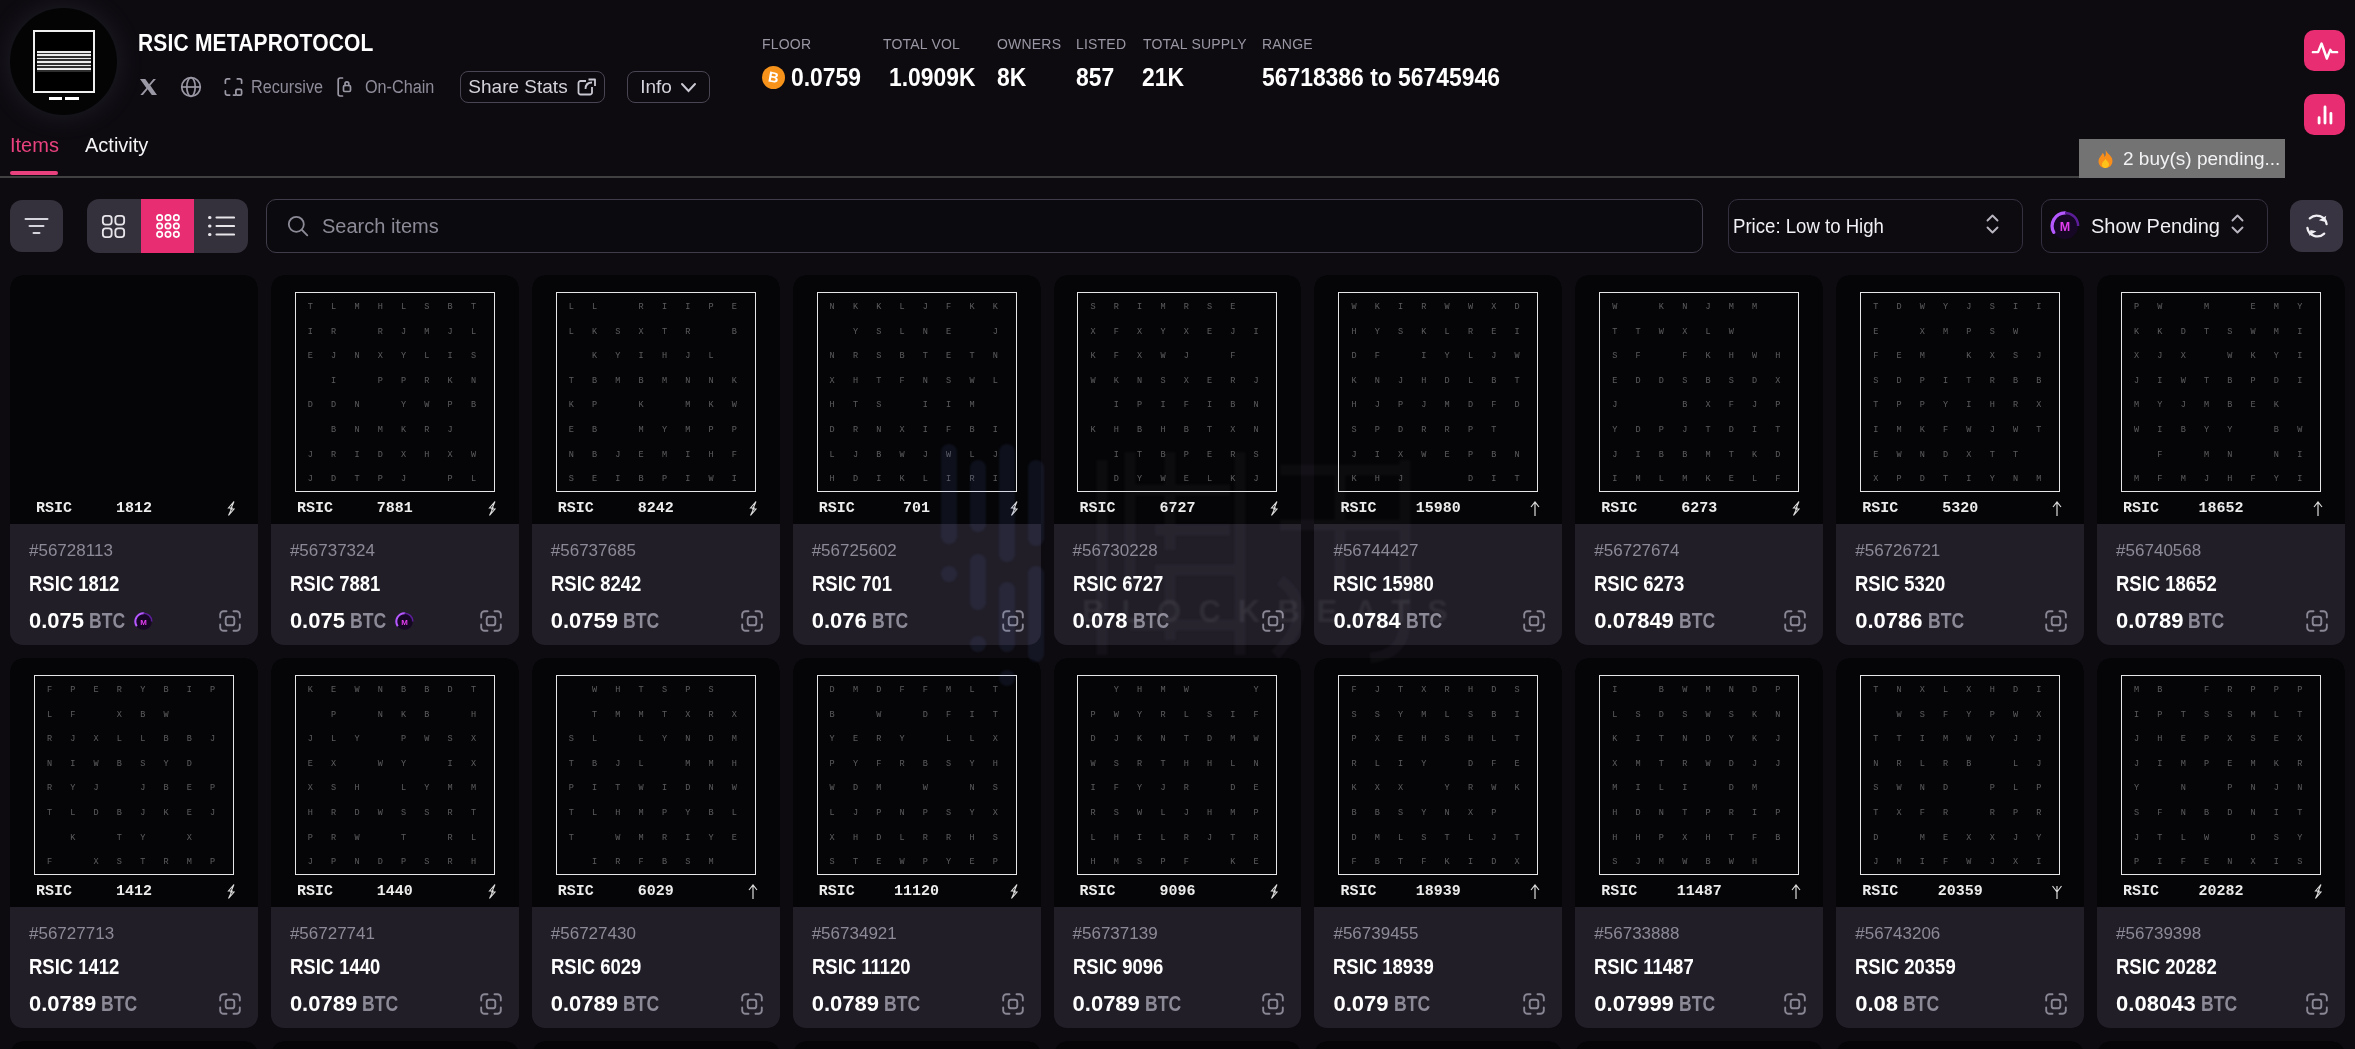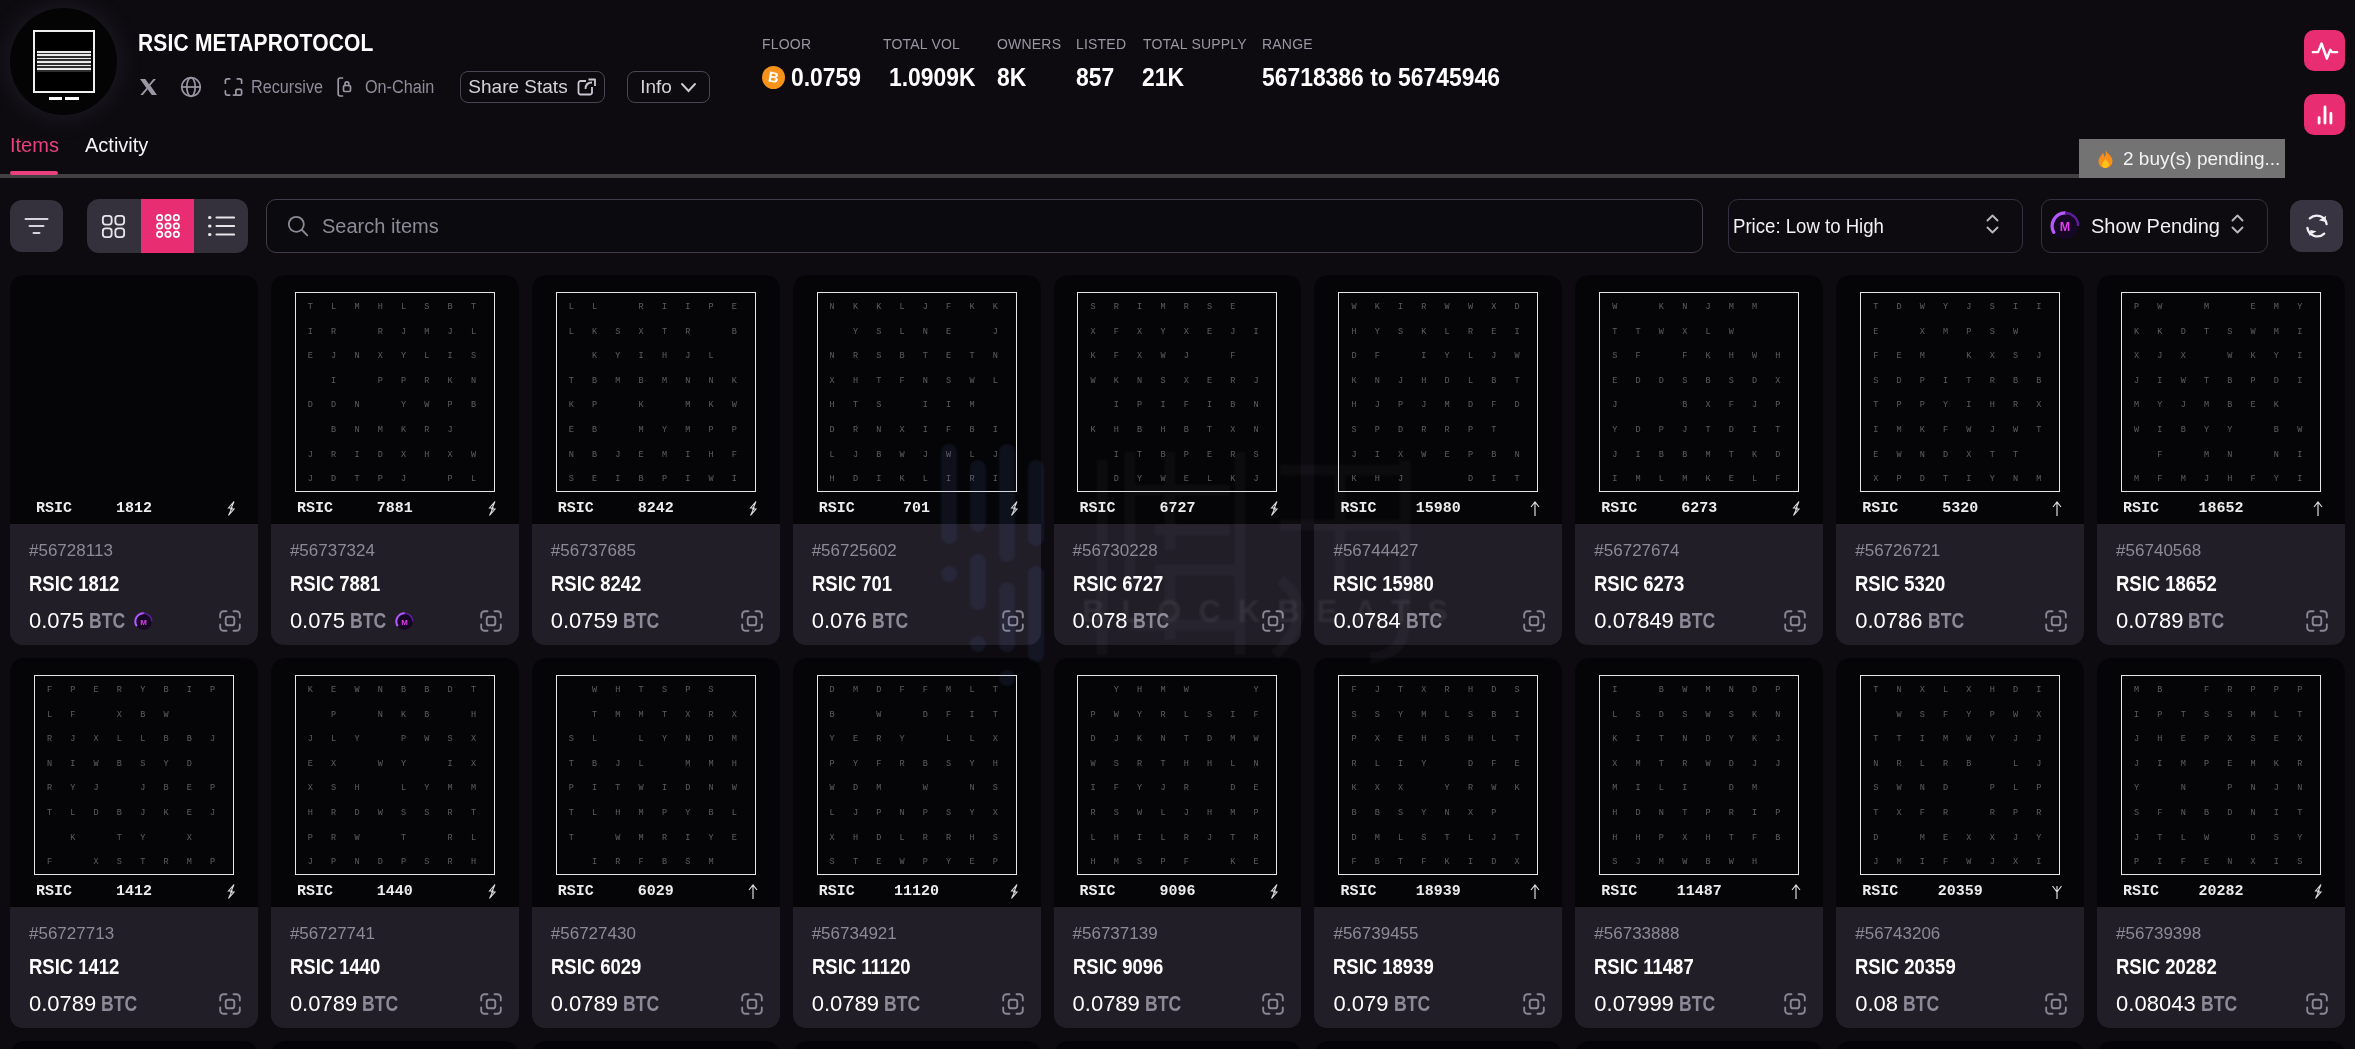--- a/index.html
+++ b/index.html
@@ -1,17 +1,17 @@
 <!DOCTYPE html>
 <html><head><meta charset="utf-8">
 <style>
 *{margin:0;padding:0;box-sizing:border-box;}
 html,body{width:2355px;height:1049px;overflow:hidden;}
 body{background:#0d0b10;font-family:"Liberation Sans",sans-serif;position:relative;}
-.hdr{position:absolute;left:0;top:0;width:2153px;height:178px;border-bottom:4px solid #404040;}
+.hdr{position:absolute;left:0;top:0;width:2153px;height:178px;border-bottom:2px solid #404040;}
 .avatar{position:absolute;left:10px;top:8px;width:107px;height:107px;border-radius:50%;background:#040405;box-shadow:0 0 26px 4px rgba(170,170,200,0.10);}
 .avsq{position:absolute;left:23px;top:22px;width:62px;height:63px;border:2px solid #efefef;background:#000;}
 .avsq .avtxt{position:absolute;left:2px;top:19px;right:2px;height:21px;}
 .avtxt{background:repeating-linear-gradient(to bottom,rgba(255,255,255,0.92) 0 1.5px,rgba(255,255,255,0.18) 1.5px 3.5px);}
 .avcap{position:absolute;left:50%;transform:translateX(-50%);top:89px;width:30px;height:3px;background:linear-gradient(90deg,#fff 0 42%,transparent 42% 55%,#fff 55% 100%);}
 .title{position:absolute;left:138px;top:29px;font-size:24px;font-weight:bold;color:#fff;letter-spacing:0.2px;transform:scaleX(0.875);transform-origin:0 50%;white-space:nowrap;}
 .hicons{position:absolute;left:0;top:75px;height:24px;color:#8f8c9a;font-size:18px;}
 .hlab{display:inline-block;transform:scaleX(0.9);transform-origin:0 50%;}
 .hic{position:absolute;display:inline-flex;align-items:center;top:50%;transform:translateY(-50%);white-space:nowrap;}
 .hbtn{border:1px solid #494553;border-radius:8px;height:32px;padding:0;justify-content:center;color:#d4d2da;font-size:19px;gap:8px;box-sizing:border-box;}
@@ -39,21 +39,21 @@
 .runebox{position:absolute;left:50%;transform:translateX(-50%);top:17px;width:200px;height:200px;border:1px solid #e6e6e6;overflow:hidden;padding-top:2px;box-sizing:border-box;}
 .rrow{height:24.6px;line-height:24.6px;padding-left:12px;font-family:"Liberation Mono",monospace;font-size:8.5px;letter-spacing:18.2px;color:rgba(255,255,255,0.34);white-space:nowrap;}
 .cap{position:absolute;left:0;right:0;top:225px;height:18px;font-family:"Liberation Mono",monospace;font-size:15px;color:#ececec;font-weight:bold;}
 .capl{position:absolute;left:26px;top:0;}
 .capn{position:absolute;left:50%;transform:translateX(-50%);top:0;}
 .capg{position:absolute;right:21px;top:0;}
 .info{position:absolute;left:0;right:0;top:249px;bottom:0;padding:18px 16px 0 19px;}
 .cid{font-size:17px;color:#8d8a97;line-height:17px;}
 .cname{font-size:22px;font-weight:bold;color:#fff;line-height:22px;margin-top:14px;transform:scaleX(0.84);transform-origin:0 50%;white-space:nowrap;}
 .cprice{margin-top:15px;display:flex;align-items:center;line-height:22px;}
-.pv{font-size:22px;font-weight:normal;color:#fff;}
+.pv{font-size:22px;font-weight:bold;color:#fff;}
 .pb{font-size:22px;font-weight:bold;color:#8d8a97;margin-left:5px;display:inline-block;width:38px;transform:scaleX(0.8);transform-origin:0 50%;}
 .melogo{display:inline-flex;margin-left:7px;}
 .scan{position:absolute;right:15px;display:inline-flex;}
 .wm{position:absolute;pointer-events:none;}
 </style></head>
 <body>
 <div class="hdr">
 <div class="avatar">
       <div class="avsq">
         <div class="avtxt"></div>

